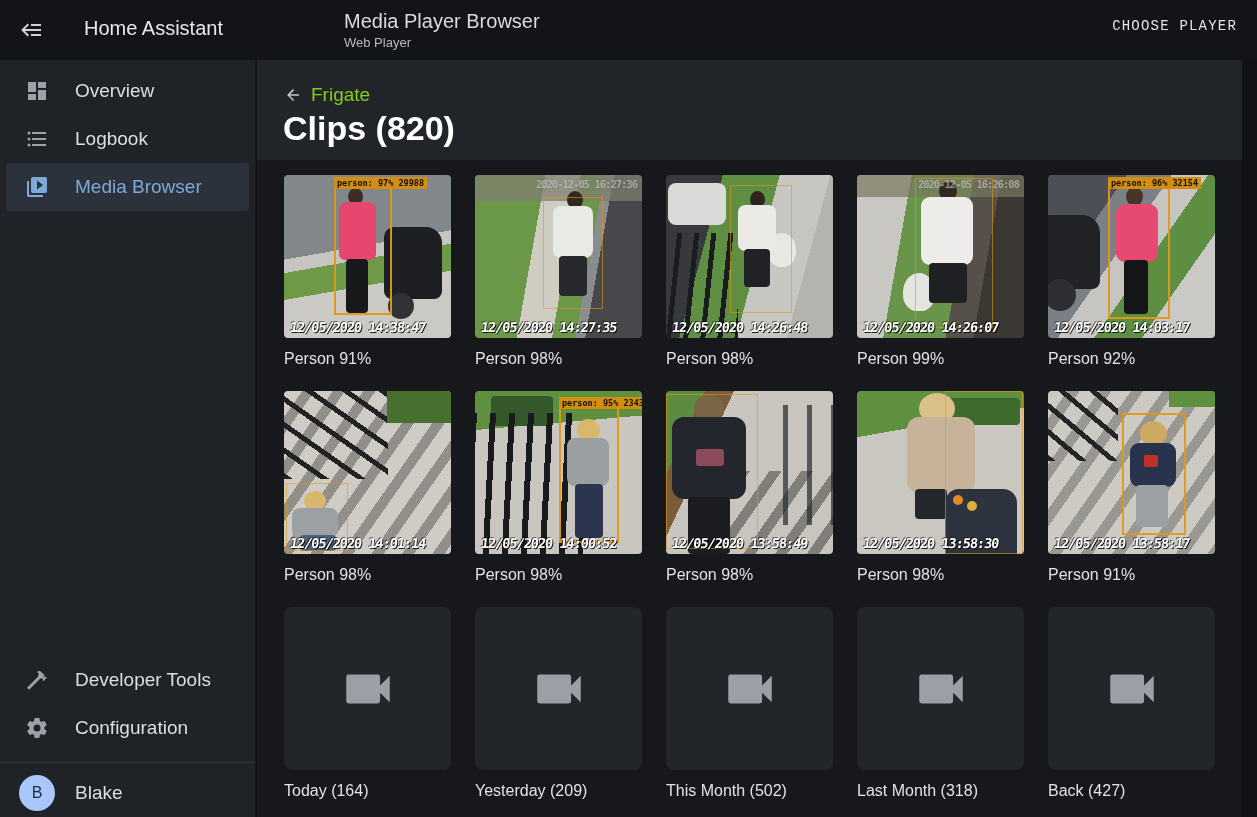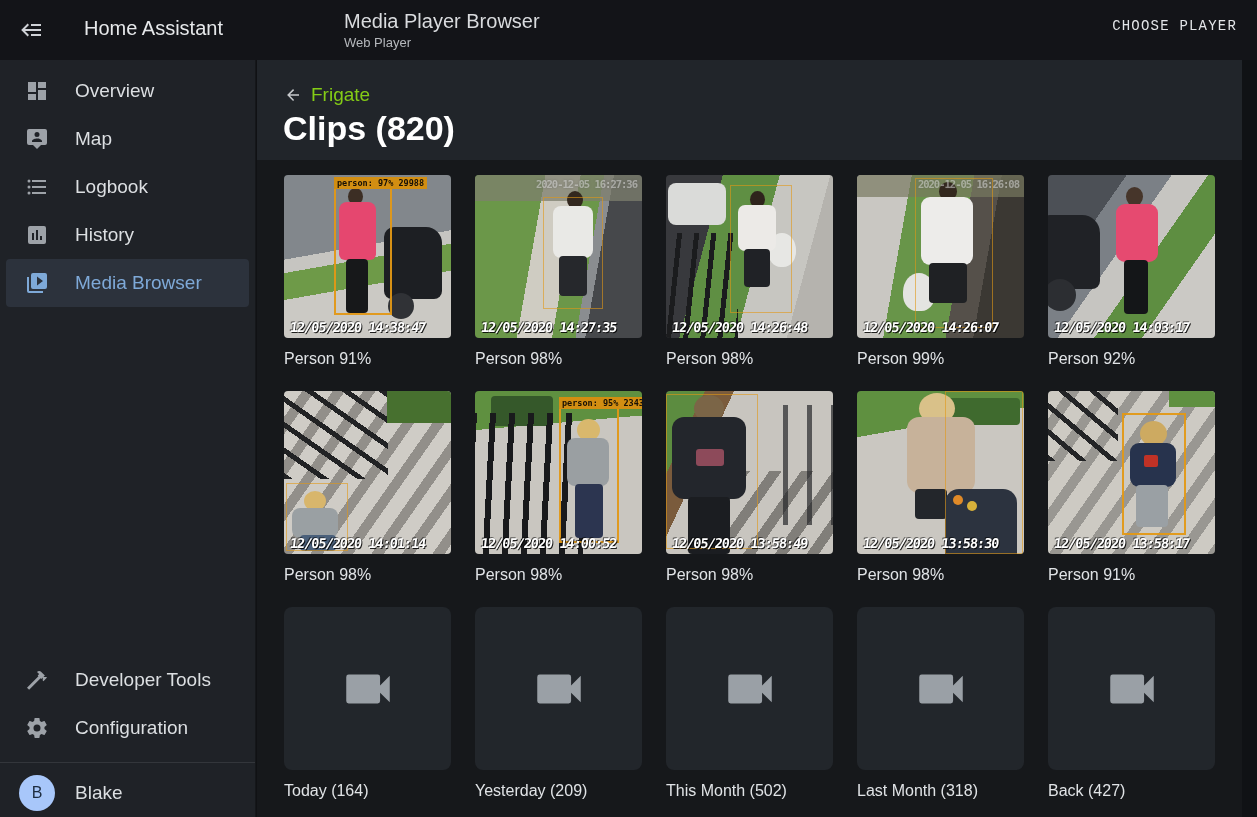--- a/index.html
+++ b/index.html
@@ -177,35 +177,23 @@
 <div class="sidebar">
   <div class="nav-list">
     <div class="nav-item">
       <svg viewBox="0 0 24 24">
           <path d="M13,3V9H21V3M13,21H21V11H13M3,21H11V15H3M3,13H11V3H3Z"></path>
         </svg>
       <span class="lbl">Overview</span>
     </div>
     <div class="nav-item">
       <svg viewBox="0 0 24 24">
-          <path d="M20,2H4A2,2 0 0,0 2,4V16A2,2 0 0,0 4,18H8L12,22L16,18H20A2,2 0 0,0 22,16V4A2,2 0 0,0 20,2M12,5A2.5,2.5 0 0,1 14.5,7.5A2.5,2.5 0 0,1 12,10A2.5,2.5 0 0,1 9.5,7.5A2.5,2.5 0 0,1 12,5M17,15H7V14C7,12.34 10.33,11.5 12,11.5C13.67,11.5 17,12.34 17,14V15Z"></path>
-        </svg>
-      <span class="lbl">Map</span>
-    </div>
-    <div class="nav-item">
-      <svg viewBox="0 0 24 24">
           <path d="M7,5H21V7H7V5M7,13V11H21V13H7M4,4.5A1.5,1.5 0 0,1 5.5,6A1.5,1.5 0 0,1 4,7.5A1.5,1.5 0 0,1 2.5,6A1.5,1.5 0 0,1 4,4.5M4,10.5A1.5,1.5 0 0,1 5.5,12A1.5,1.5 0 0,1 4,13.5A1.5,1.5 0 0,1 2.5,12A1.5,1.5 0 0,1 4,10.5M7,19V17H21V19H7M4,16.5A1.5,1.5 0 0,1 5.5,18A1.5,1.5 0 0,1 4,19.5A1.5,1.5 0 0,1 2.5,18A1.5,1.5 0 0,1 4,16.5Z"></path>
         </svg>
       <span class="lbl">Logbook</span>
-    </div>
-    <div class="nav-item">
-      <svg viewBox="0 0 24 24">
-          <path d="M19,3H5A2,2 0 0,0 3,5V19A2,2 0 0,0 5,21H19A2,2 0 0,0 21,19V5A2,2 0 0,0 19,3M9,17H7V10H9V17M13,17H11V7H13V17M17,17H15V13H17V17Z"></path>
-        </svg>
-      <span class="lbl">History</span>
     </div>
     <div class="nav-item selected">
       <svg viewBox="0 0 24 24">
           <path d="M4,6H2V20A2,2 0 0,0 4,22H18V20H4V6M20,2H8A2,2 0 0,0 6,4V16A2,2 0 0,0 8,18H20A2,2 0 0,0 22,16V4A2,2 0 0,0 20,2M12,14.5V5.5L18,10L12,14.5Z"></path>
         </svg>
       <span class="lbl">Media Browser</span>
     </div>
   </div>
   <div class="side-spacer"></div>
   <div class="nav-item">
@@ -298,20 +286,23 @@
       <div class="caption">Person 99%</div>
     </div>
 
     <div class="cell">
       <div class="thumb scene-5">
         <i class="p1"></i>
           <i class="p2"></i>
         <i class="head"></i>
           <i class="body"></i>
           <i class="legs"></i>
+        <i class="bbox">
+            <span class="bbox-label">person: 96% 32154</span>
+          </i>
 
         <span class="ts">12/05/2020 14:03:17</span>
       </div>
       <div class="caption">Person 92%</div>
     </div>
 
     <div class="cell">
       <div class="thumb scene-6">
         <i class="p1"></i>
           <i class="p2"></i>

